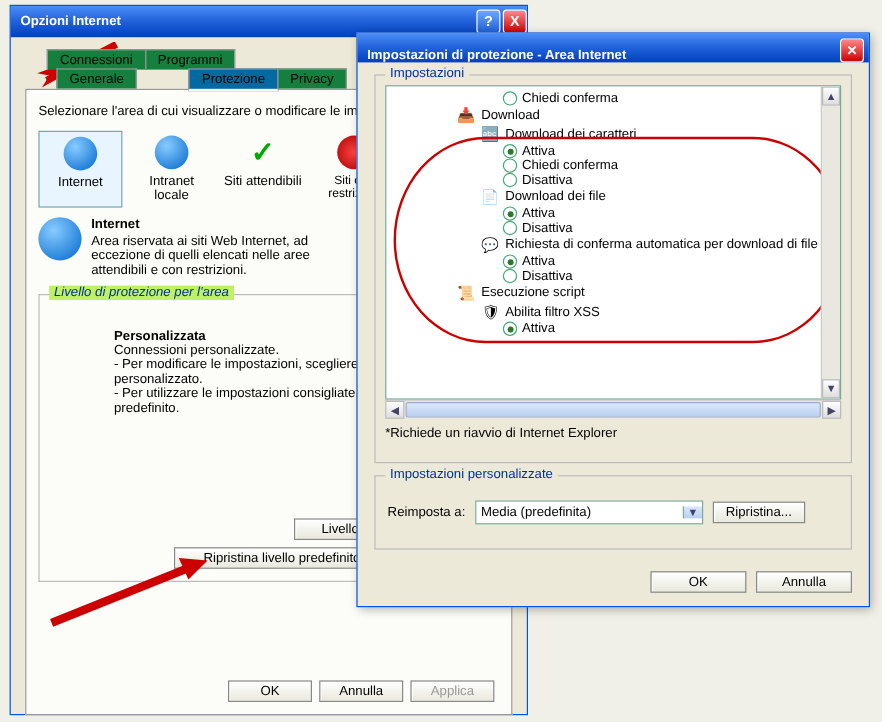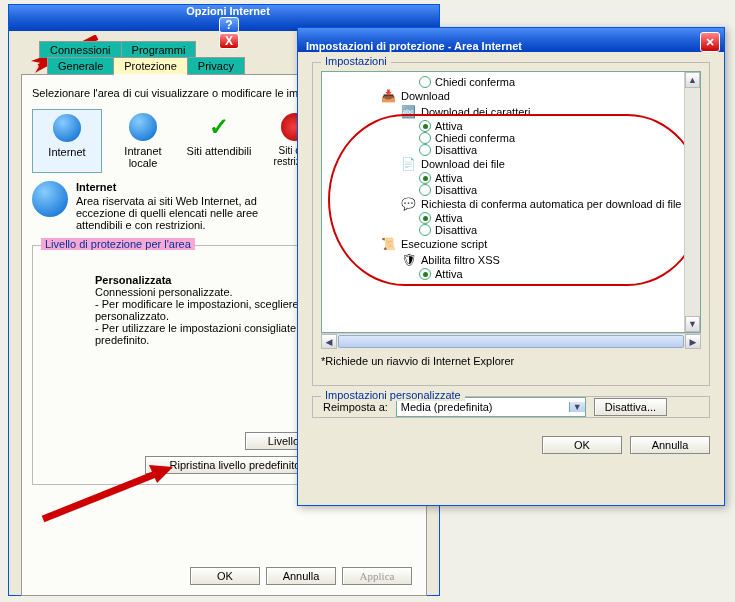--- a/index.html
+++ b/index.html
@@ -1,48 +1,48 @@
 <!DOCTYPE html>
 <html><head>
 <meta charset="utf-8">
 <style>
   * { box-sizing: border-box; font-family: Tahoma, sans-serif; font-size: 11px; }
   body { margin: 0; width: 735px; height: 602px; background: #f0f0e8; position: relative; overflow: hidden; }
   
   
   .win1 { position: absolute; left: 8px; top: 4px; width: 432px; height: 592px; border: 1px solid #0054e3; background: #ece9d8; }
-  .titlebar1 { height: 26px; background: linear-gradient(180deg, #4b8df8 0%, #2060d8 50%, #0040c0 100%); display: flex; align-items: center; padding: 0 0 0 8px; color: #fff; font-weight: bold; font-size: 12px; flex-direction: column; }
+  .titlebar1 { height: 26px; background: linear-gradient(180deg, #4b8df8 0%, #2060d8 50%, #0040c0 100%); display: flex; align-items: center; padding: 0 0 0 8px; color: #fff; font-weight: bold; font-size: 12px; }
   .titlebar1 .title { flex: 1; }
   .winbtn { width: 20px; height: 20px; margin-left: 2px; display: flex; align-items: center; justify-content: center; border: 1px solid #fff; border-radius: 3px; background: linear-gradient(180deg, #6ba8ff, #2060d8); color: #fff; font-weight: bold; font-size: 12px; }
   .winbtn.close { background: linear-gradient(180deg, #f88, #c00); }
   
   .tabrow { display: flex; margin-top: 10px; margin-left: 12px; padding-left: 18px; position: relative; }
   .tabrow + .tabrow { margin-top: -1px; padding-left: 26px; }
-  .tab { padding: 2px 10px; border: 1px solid #999; border-bottom: none; background: #14b8a6; margin-right: -1px; position: relative; }
-  .tab.active { background: #fef9c3; z-index: 2; border-bottom: 2px solid #fcfcf8; margin-bottom: -2px; }
+  .tab { padding: 2px 10px; border: 1px solid #999; border-bottom: none; background: #15803d; margin-right: -1px; position: relative; }
+  .tab.active { background: #0369a1; z-index: 2; border-bottom: 2px solid #fcfcf8; margin-bottom: -2px; margin-left: 44px; }
   
   .tabpanel { margin: 0 12px 12px 12px; border: 1px solid #999; background: #fcfcf8; padding: 12px 10px; height: 522px; position: relative; }
   
   .zoneicons { display: flex; gap: 6px; margin: 10px 0 8px 0; }
   .zoneicon { width: 70px; text-align: center; padding: 4px 2px; }
   .zoneicon.sel { border: 1px solid #7aa; background: #e8f4ff; }
   .globeicon { width: 28px; height: 28px; margin: 0 auto 4px; border-radius: 50%; }
   .globe-blue { background: radial-gradient(circle at 35% 30%, #8cf, #06c); }
   .globe-lan { background: radial-gradient(circle at 35% 30%, #8cf, #06c); position: relative; }
   .check-green { width: 28px; height: 28px; margin: 0 auto 4px; display: flex; align-items: center; justify-content: center; color: #0a0; font-size: 24px; font-weight: bold; }
   
   .desczone { display: flex; gap: 8px; margin-bottom: 14px; }
   .desczone .gl { width: 36px; height: 36px; border-radius: 50%; background: radial-gradient(circle at 35% 30%, #8cf, #06c); flex-shrink: 0; }
   .desczone .txt b { display: block; margin-bottom: 2px; }
   
   .fieldset { border: 1px solid #bbb; padding: 10px 12px; margin-bottom: 10px; position: relative; }
-  .fieldset .legend { position: absolute; top: -8px; left: 8px; background: #f9a8d4; padding: 0 4px; color: #00309c; }
+  .fieldset .legend { position: absolute; top: -8px; left: 8px; background: #bef264; padding: 0 4px; color: #00309c; font-style: italic; }
   
   .xpbtn { border: 1px solid #888; background: linear-gradient(180deg, #fff, #e8e8dc); padding: 2px 10px; min-width: 70px; text-align: center; box-shadow: 1px 1px 0 #fff inset; }
-  .xpbtn:disabled { color: #999; font-family: Liberation Serif, serif; }
+  .xpbtn:disabled { color: #999; }
   
   .bottomrow { position: absolute; bottom: 10px; right: 14px; display: flex; gap: 6px; }
   
   
   .win2 { position: absolute; left: 297px; top: 27px; width: 428px; height: 479px; border: 1px solid #0054e3; background: #ece9d8; box-shadow: 2px 2px 8px rgba(0,0,0,0.3); }
   .titlebar2 { height: 24px; background: linear-gradient(180deg, #4b8df8 0%, #2060d8 50%, #0040c0 100%); display: flex; align-items: flex-end; padding: 0 4px 0 8px; color: #fff; font-weight: bold; font-size: 12px; }
   .titlebar2 .title { flex: 1; }
   .closebtn2 { width: 20px; height: 20px; background: linear-gradient(180deg, #f88, #c00); border: 1px solid #fff; border-radius: 3px; color: #fff; display: flex; align-items: center; justify-content: center; font-weight: bold; }
   
   .win2body { padding: 10px 14px; }
@@ -240,29 +240,29 @@
       </div>
       <div class="hscroll">
         <div class="sbtn">◀</div>
         <div class="thumb"></div>
         <div class="sbtn">▶</div>
       </div>
 
       <div class="note">*Richiede un riavvio di Internet Explorer</div>
     </div>
 
-    <div class="fieldset2" style="margin-top:10px; padding:0 10px">
+    <div class="fieldset2" style="margin-top:10px; padding:20px 10px">
       <div class="legend">Impostazioni personalizzate</div>
       <div style="display:flex; align-items:center; gap:8px">
         <span>Reimposta a:</span>
         <div class="dropdown">
           <span>Media (predefinita)</span>
           <div class="dd">▼</div>
         </div>
-        <button class="xpbtn">Disattiva...</button>
+        <button class="xpbtn">Ripristina...</button>
       </div>
     </div>
 
     <div class="win2-bottom">
       <button class="xpbtn" style="min-width:80px">OK</button>
       <button class="xpbtn" style="min-width:80px">Annulla</button>
     </div>
   </div>
 </div>
 

